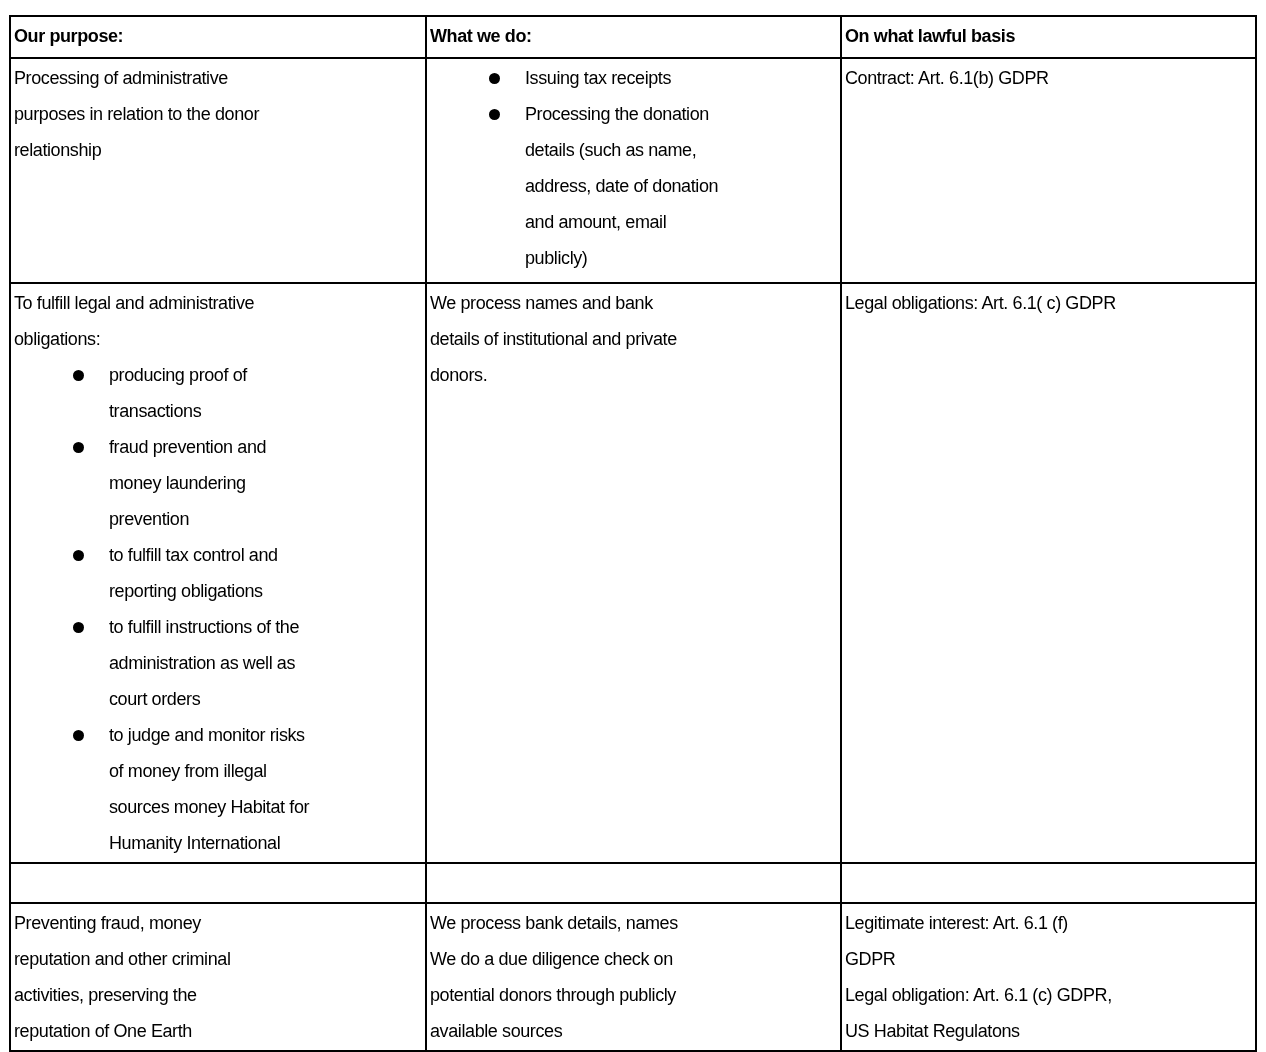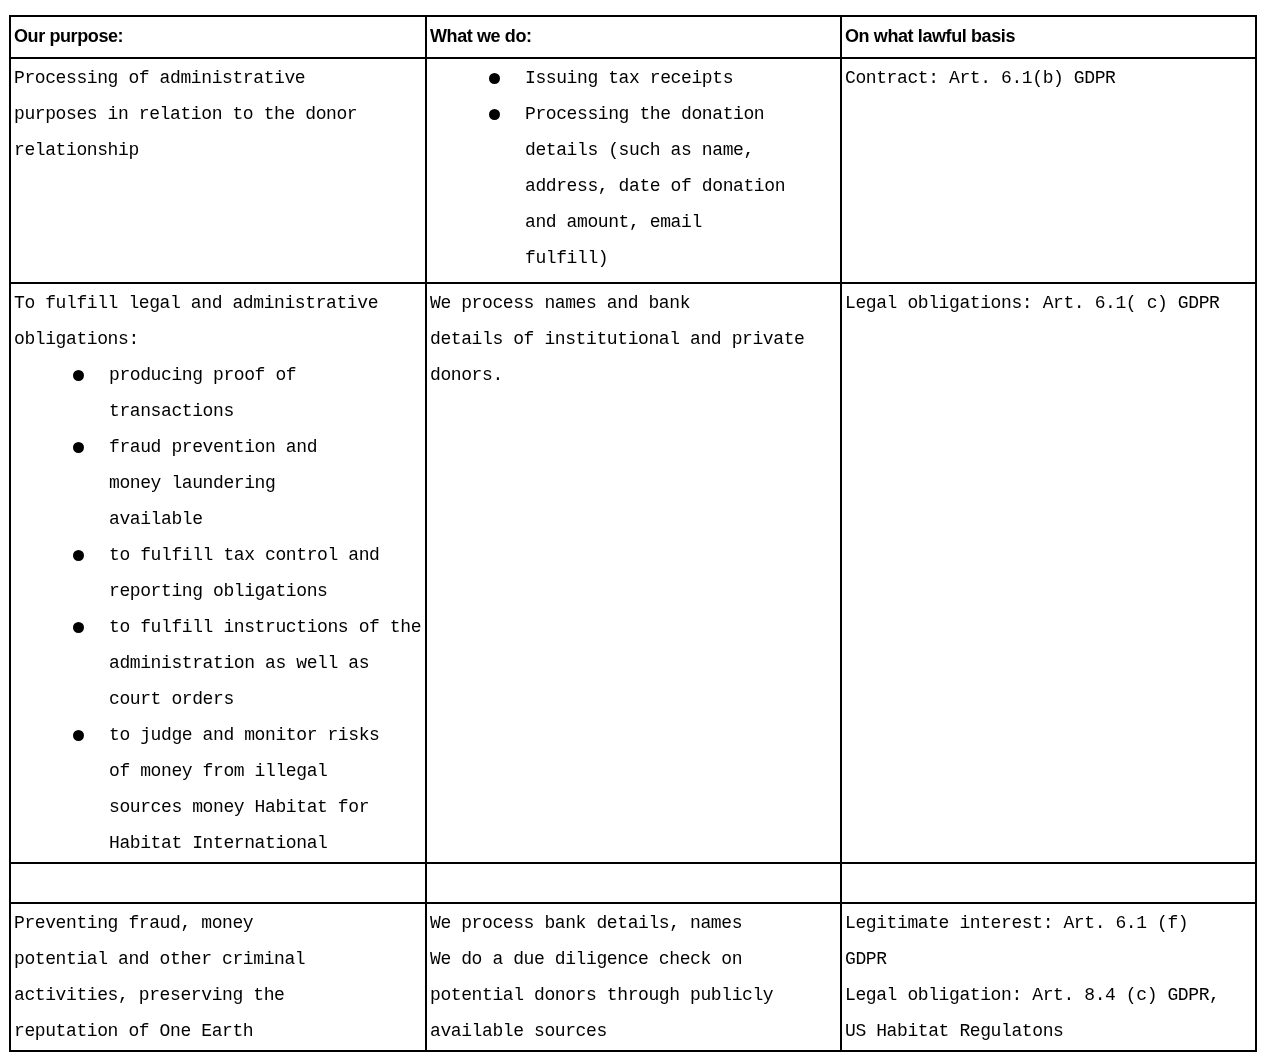--- a/index.html
+++ b/index.html
@@ -39,21 +39,21 @@
     height: 38px;
   }
   
   .doc-table tbody tr:nth-child(1) td { height: 221px; }
   .doc-table tbody tr:nth-child(2) td { height: 571px; }
   .doc-table tbody tr:nth-child(3) td { height: 36px; }
   .doc-table tbody tr:nth-child(4) td { height: 143px; border-radius: 7px; }
   .doc-table tbody tr:nth-child(5) td { height: 40px; }
 
   .para { margin: 0; }
-  .ln { white-space: nowrap; font-family: Liberation Mono, monospace; }
+  .ln { white-space: nowrap; }
 
   ul.blist {
     margin: 0;
     padding: 0 0 0 95px;
     list-style: none;
   }
   ul.blist li {
     position: relative;
   }
   ul.blist li::before {
@@ -95,21 +95,21 @@
         <td>
           <ul class="blist">
             <li>
               <div class="ln">Issuing tax receipts</div>
             </li>
             <li>
               <div class="ln">Processing the donation</div>
               <div class="ln">details (such as name,</div>
               <div class="ln">address, date of donation</div>
               <div class="ln">and amount, email</div>
-              <div class="ln">fulfill)</div>
+              <div class="ln">publicly)</div>
             </li>
           </ul>
         </td>
         <td>
           <div class="para">
             <div class="ln">Contract: Art. 6.1(b) GDPR</div>
           </div>
         </td>
       </tr>
       <tr>
@@ -119,36 +119,36 @@
             <div class="ln">obligations:</div>
           </div>
           <ul class="blist">
             <li>
               <div class="ln">producing proof of</div>
               <div class="ln">transactions</div>
             </li>
             <li>
               <div class="ln">fraud prevention and</div>
               <div class="ln">money laundering</div>
-              <div class="ln">available</div>
+              <div class="ln">prevention</div>
             </li>
             <li>
               <div class="ln">to fulfill tax control and</div>
               <div class="ln">reporting obligations</div>
             </li>
             <li>
               <div class="ln">to fulfill instructions of the</div>
               <div class="ln">administration as well as</div>
               <div class="ln">court orders</div>
             </li>
             <li>
               <div class="ln">to judge and monitor risks</div>
               <div class="ln">of money from illegal</div>
               <div class="ln">sources money Habitat for</div>
-              <div class="ln">Habitat International</div>
+              <div class="ln">Humanity International</div>
             </li>
           </ul>
         </td>
         <td>
           <div class="para">
             <div class="ln">We process names and bank</div>
             <div class="ln">details of institutional and private</div>
             <div class="ln">donors.</div>
           </div>
         </td>
@@ -160,42 +160,42 @@
       </tr>
       <tr>
         <td></td>
         <td></td>
         <td></td>
       </tr>
       <tr>
         <td>
           <div class="para">
             <div class="ln">Preventing fraud, money</div>
-            <div class="ln">potential and other criminal</div>
+            <div class="ln">reputation and other criminal</div>
             <div class="ln">activities, preserving the</div>
             <div class="ln">reputation of One Earth</div>
           </div>
         </td>
         <td>
           <div class="para">
             <div class="ln">We process bank details, names</div>
           </div>
           <div class="para">
             <div class="ln">We do a due diligence check on</div>
             <div class="ln">potential donors through publicly</div>
             <div class="ln">available sources</div>
           </div>
         </td>
         <td>
           <div class="para">
             <div class="ln">Legitimate interest: Art. 6.1 (f)</div>
             <div class="ln">GDPR</div>
           </div>
           <div class="para">
-            <div class="ln">Legal obligation: Art. 8.4 (c) GDPR,</div>
+            <div class="ln">Legal obligation: Art. 6.1 (c) GDPR,</div>
             <div class="ln">US Habitat Regulatons</div>
           </div>
         </td>
       </tr>
       <tr>
         <td></td>
         <td></td>
         <td></td>
       </tr>
     </tbody>

